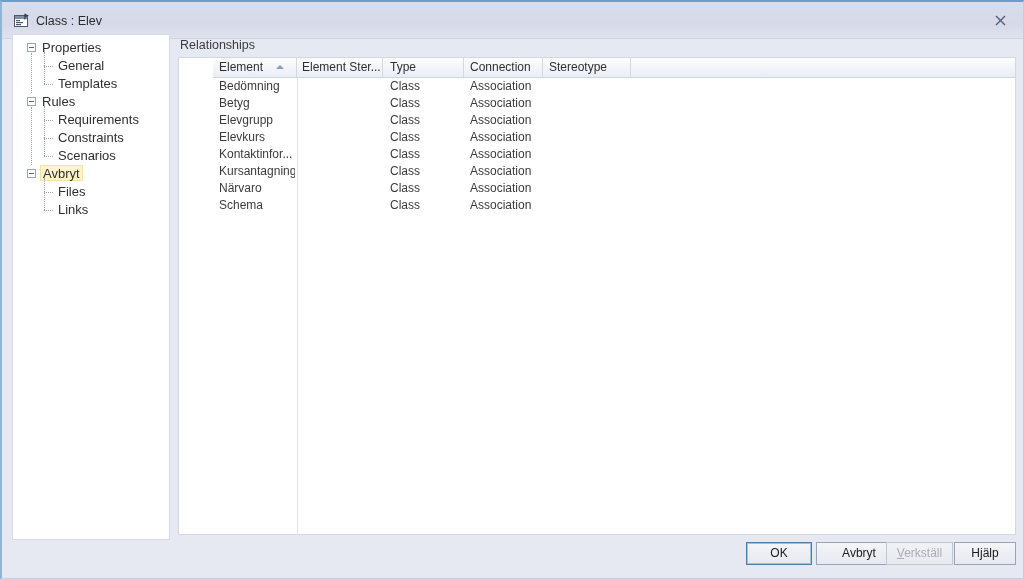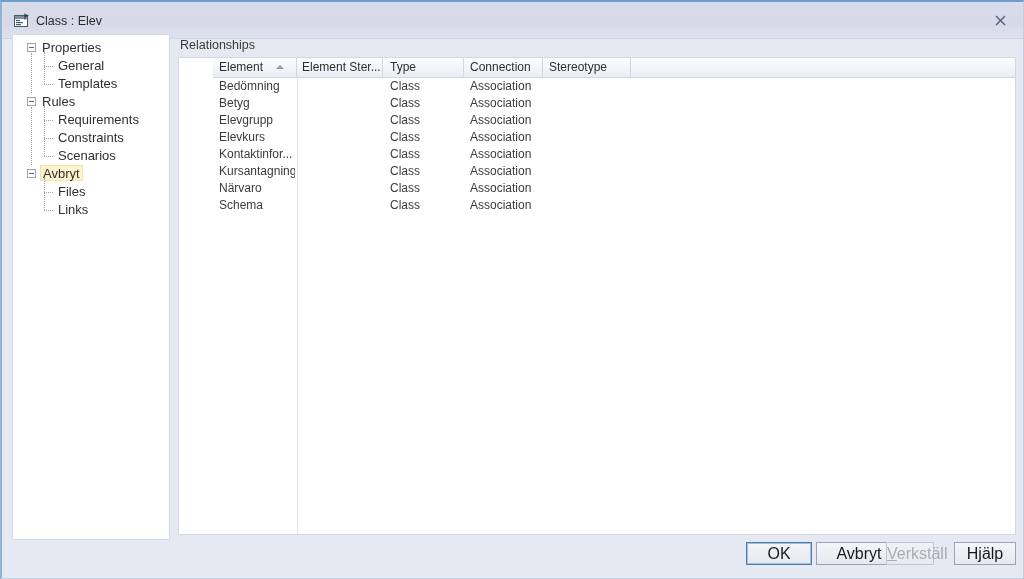--- a/index.html
+++ b/index.html
@@ -240,21 +240,21 @@
     right: 0;
     bottom: 0;
     height: 44px;
   }
   .btn {
     position: absolute;
     top: 8px;
     height: 23px;
     line-height: 21px;
     text-align: center;
-    font-size: 16px;
+    font-size: 12px;
     color: #1a1a1a;
     background: linear-gradient(to bottom, #f4f5f8 0%, #e6e9f1 100%);
     border: 1px solid #9aa4b6;
     box-sizing: border-box;
     cursor: default;
     white-space: nowrap;
   }
   .btn.default {
     border: 1px solid #4e7fa8;
     box-shadow: 0 0 0 1px #9fc0da inset;
@@ -409,17 +409,17 @@
           <div class="cell" style="left: 177px; width: 72px;">Class</div>
           <div class="cell" style="left: 257px; width: 71px;">Association</div>
           <div class="cell" style="left: 336px; width: 80px;"></div>
         </div>
       </div>
   </div>
 
   <div class="button-bar">
     <div class="btn default" style="left:744px; width:66px;">OK</div>
     <div class="btn" style="left:814px; width:86px;">Avbryt</div>
-    <div class="btn disabled" style="left:884px; width:48px;"><u>V</u><span>erkställ</span></div>
+    <div class="btn disabled" style="left:884px; width:67px;"><u>V</u><span>erkställ</span></div>
     <div class="btn" style="left:952px; width:62px;">Hjälp</div>
   </div>
 
 </div>
 
 </body></html>

